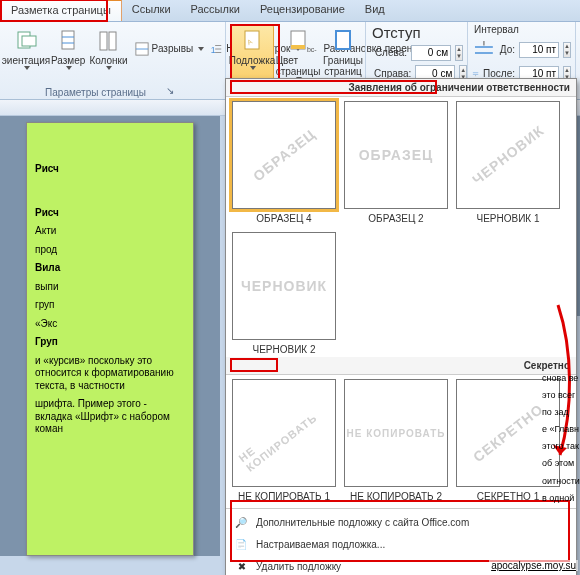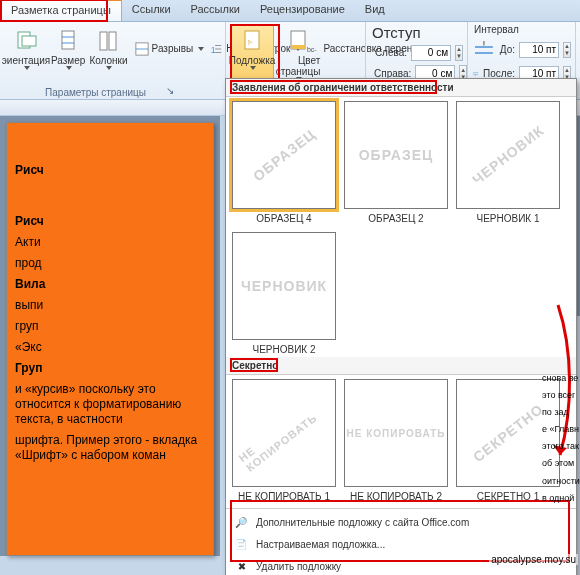--- a/index.html
+++ b/index.html
@@ -17,37 +17,37 @@
   .ico svg { width:24px; height:24px; }
   .small-row { display:flex; align-items:center; gap:3px; padding:1px 2px; font-size:10px; cursor:pointer; white-space:nowrap; }
   .small-row .mini { width:14px; height:14px; }
   .drop { width:0;height:0;border-left:3px solid transparent;border-right:3px solid transparent;border-top:4px solid #555; margin-left:2px; }
   .spin-field { display:flex; align-items:center; gap:4px; font-size:10px; padding:1px 0; }
   .spin-field input { width:40px; height:16px; font-size:10px; border:1px solid #abc; padding:0 2px; text-align:right; }
   .spin-field .spbtn { width:12px; height:16px; background:linear-gradient(#f8f8f8,#e4e4e4); border:1px solid #abc; display:flex; flex-direction:column; }
   .spbtn div{flex:1;display:flex;align-items:center;justify-content:center;font-size:6px;color:#555;}
   .ruler { height:16px; background:linear-gradient(#f0f4fa,#dbe5f1); border-bottom:1px solid #b8c9dd; }
   .page-area { position:absolute; left:0; top:116px; width:220px; height:440px; background:#7d93ab; display:flex; justify-content:center; }
-  .page { margin-top:6px; width:208px; background:#f97316; border:1px solid #888; box-shadow:2px 2px 4px rgba(0,0,0,.3); font-size:12px; padding:40px 8px 8px; color:#000; line-height:1.25; }
+  .page { margin-top:6px; width:168px; background:#bef264; border:1px solid #888; box-shadow:2px 2px 4px rgba(0,0,0,.3); font-size:10px; padding:40px 8px 8px; color:#000; line-height:1.25; }
   .page p{margin-bottom:6px;}
   .gallery { position:absolute; left:225px; top:78px; width:352px; background:#fff; border:1px solid #8a8a8a; box-shadow:3px 3px 6px rgba(0,0,0,.35); }
-  .gal-header { font-size:10px; font-weight:bold; padding:3px 6px; background:#f5f5f5; border-bottom:1px solid #ccc; }
+  .gal-header { font-size:10px; font-weight:bold; padding:3px 6px; background:#f5f5f5; border-bottom:1px solid #ccc;text-align:right; }
   .gal-grid { display:flex; flex-wrap:wrap; padding:4px 6px 0 6px; gap:6px 8px; }
   .thumb { width:104px; display:flex; flex-direction:column; align-items:center; cursor:pointer; }
   .thumb .tpage { width:104px; height:108px; background:#fff; border:1px solid #777; display:flex; align-items:center; justify-content:center; position:relative; }
   .thumb.sel .tpage { outline:3px solid #f2b846; }
   .wm { font-size:14px; font-weight:bold; color:#d0d0d0; letter-spacing:1px; }
   .wm.diag { transform:rotate(-38deg); }
   .thumb .tlabel { font-size:10px; padding:4px 0 2px; text-align:center; }
   .gal-footer { border-top:1px solid #ccc; padding:2px 0; }
   .menu-item { display:flex; align-items:center; gap:6px; font-size:10px; padding:3px 8px; cursor:pointer; }
   .menu-item .mi-ico{ width:16px; height:16px; display:flex; align-items:center; justify-content:center; }
   .arrow-ann { position:absolute; right:2px; top:300px; pointer-events:none; }
   .arrow-ann svg{ width:30px; height:170px; }
-  .bottom-credit { position:absolute; right:2px; bottom:10px; font-size:10px; color:#000; background:rgba(255,255,255,.6); padding:0 2px; }
+  .bottom-credit { position:absolute; right:2px; bottom:4px; font-size:10px; color:#000; background:rgba(255,255,255,.6); padding:0 2px;text-decoration:underline; }
   .right-pane { position:absolute; right:0; top:116px; width:34px; height:200px; background:#7d93ab; }
   .ribbon-chunk{display:flex;gap:2px;}
   .glabel-row{display:flex;align-items:center;gap:20px;font-size:10px;color:#5a6e8a;}
   .tiny-ico{width:14px;height:14px;}
 </style>
 </head>
 <body>
 
 <div class="tabs">
   <div class="tab active">Разметка страницы</div>
@@ -136,22 +136,30 @@
         <span style="font-size:10px">Подложка</span>
           <span class="drop"></span>
       </div>
       <div class="big-btn">
         <span class="ico">
             <svg viewBox="0 0 24 24">
               <rect x="5" y="2" width="14" height="18" fill="#fff" stroke="#888"></rect>
               <rect x="5" y="16" width="14" height="4" fill="#f3c04a"></rect>
             </svg>
           </span>
-        <span style="font-size:10px;text-align:right">Цвет страницы</span>
-          <span class="drop"></span>
+        <span style="font-size:10px;text-align:left">Цвет страницы</span>
+          <span class="drop"></span>
+      </div>
+      <div class="big-btn">
+        <span class="ico">
+            <svg viewBox="0 0 24 24">
+              <rect x="5" y="2" width="14" height="18" fill="#fff" stroke="#4a90d9" stroke-width="2"></rect>
+            </svg>
+          </span>
+        <span style="font-size:10px;text-align:center">Границы страниц</span>
       </div>
     </div>
     <div class="group-label">&nbsp;</div>
   </div>
 
   <div class="group" style="width:102px;">
     <div style="font-size:15px;padding:0 2px;">Отступ</div>
     <div class="spin-field">
         <svg class="mini" viewBox="0 0 16 16">
           <path d="M2 4h12M6 8h8M2 12h12" stroke="#4a90d9"></path>

